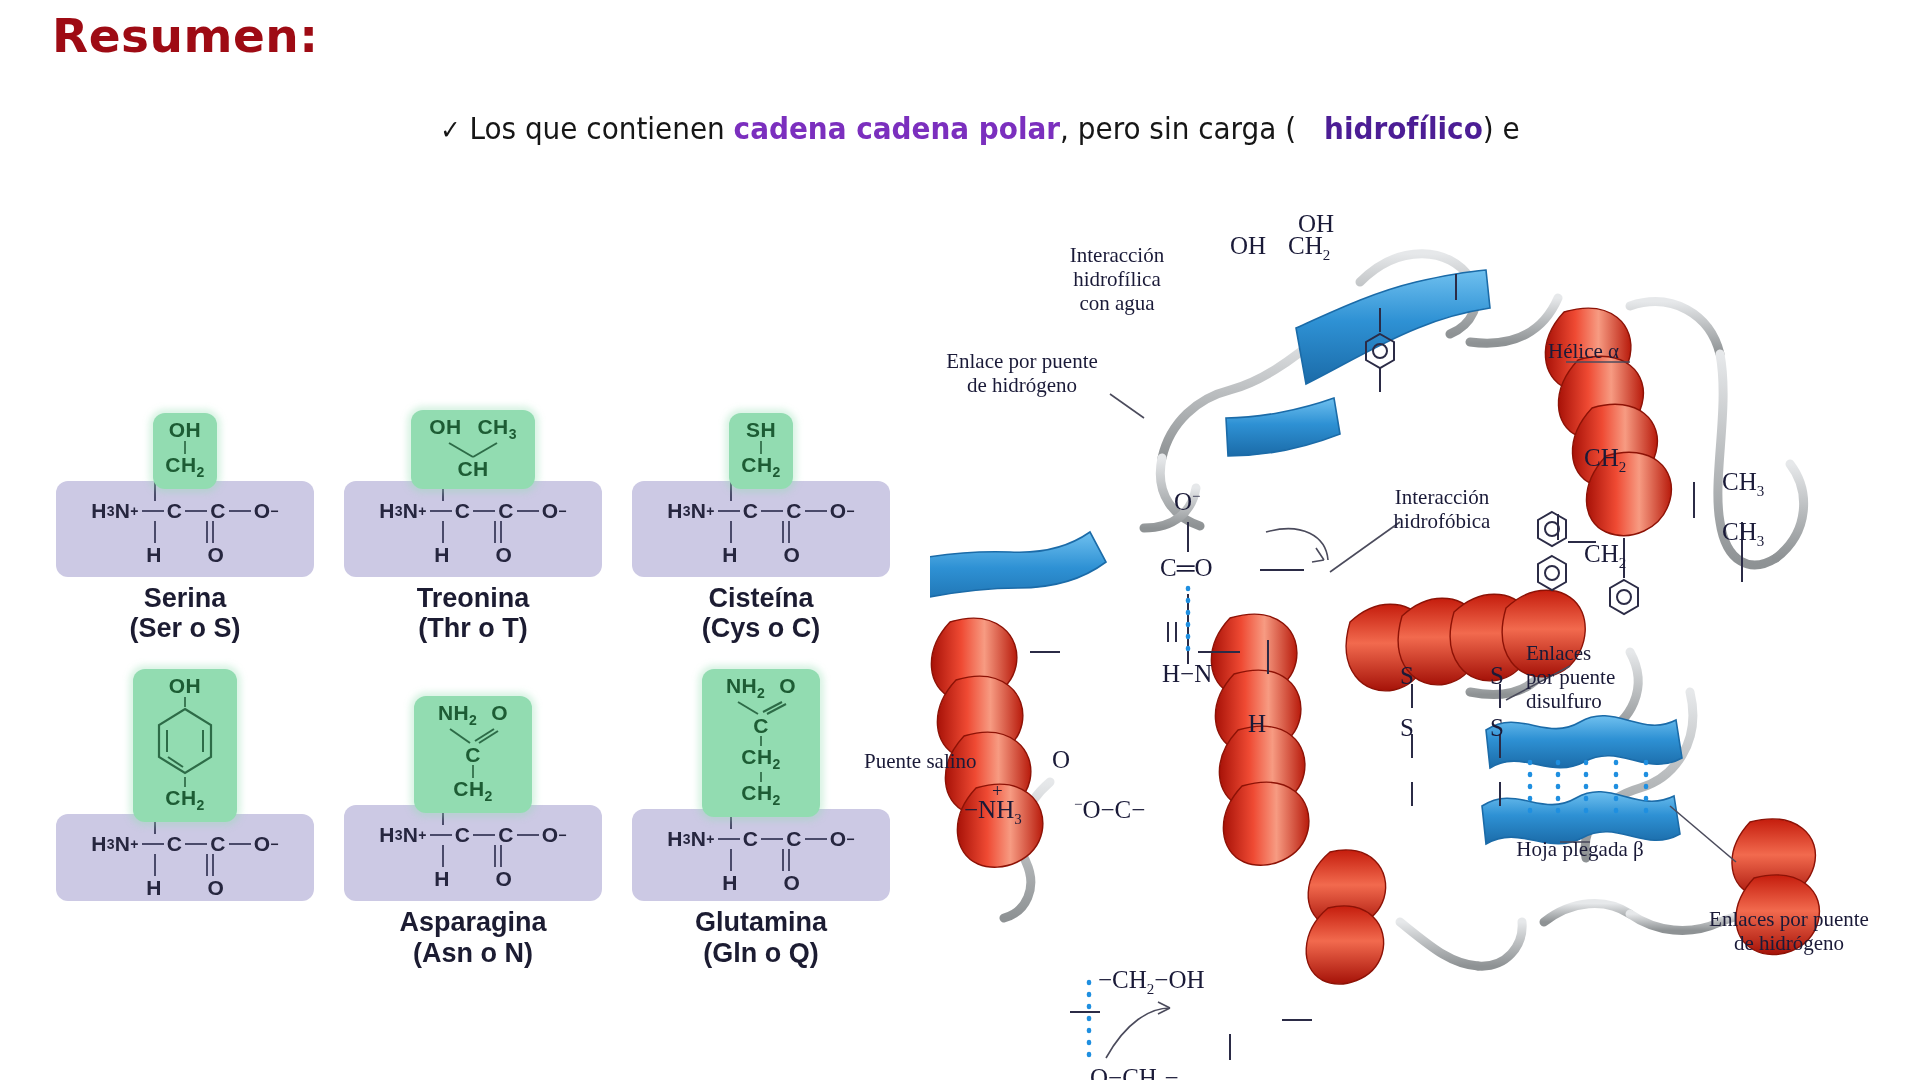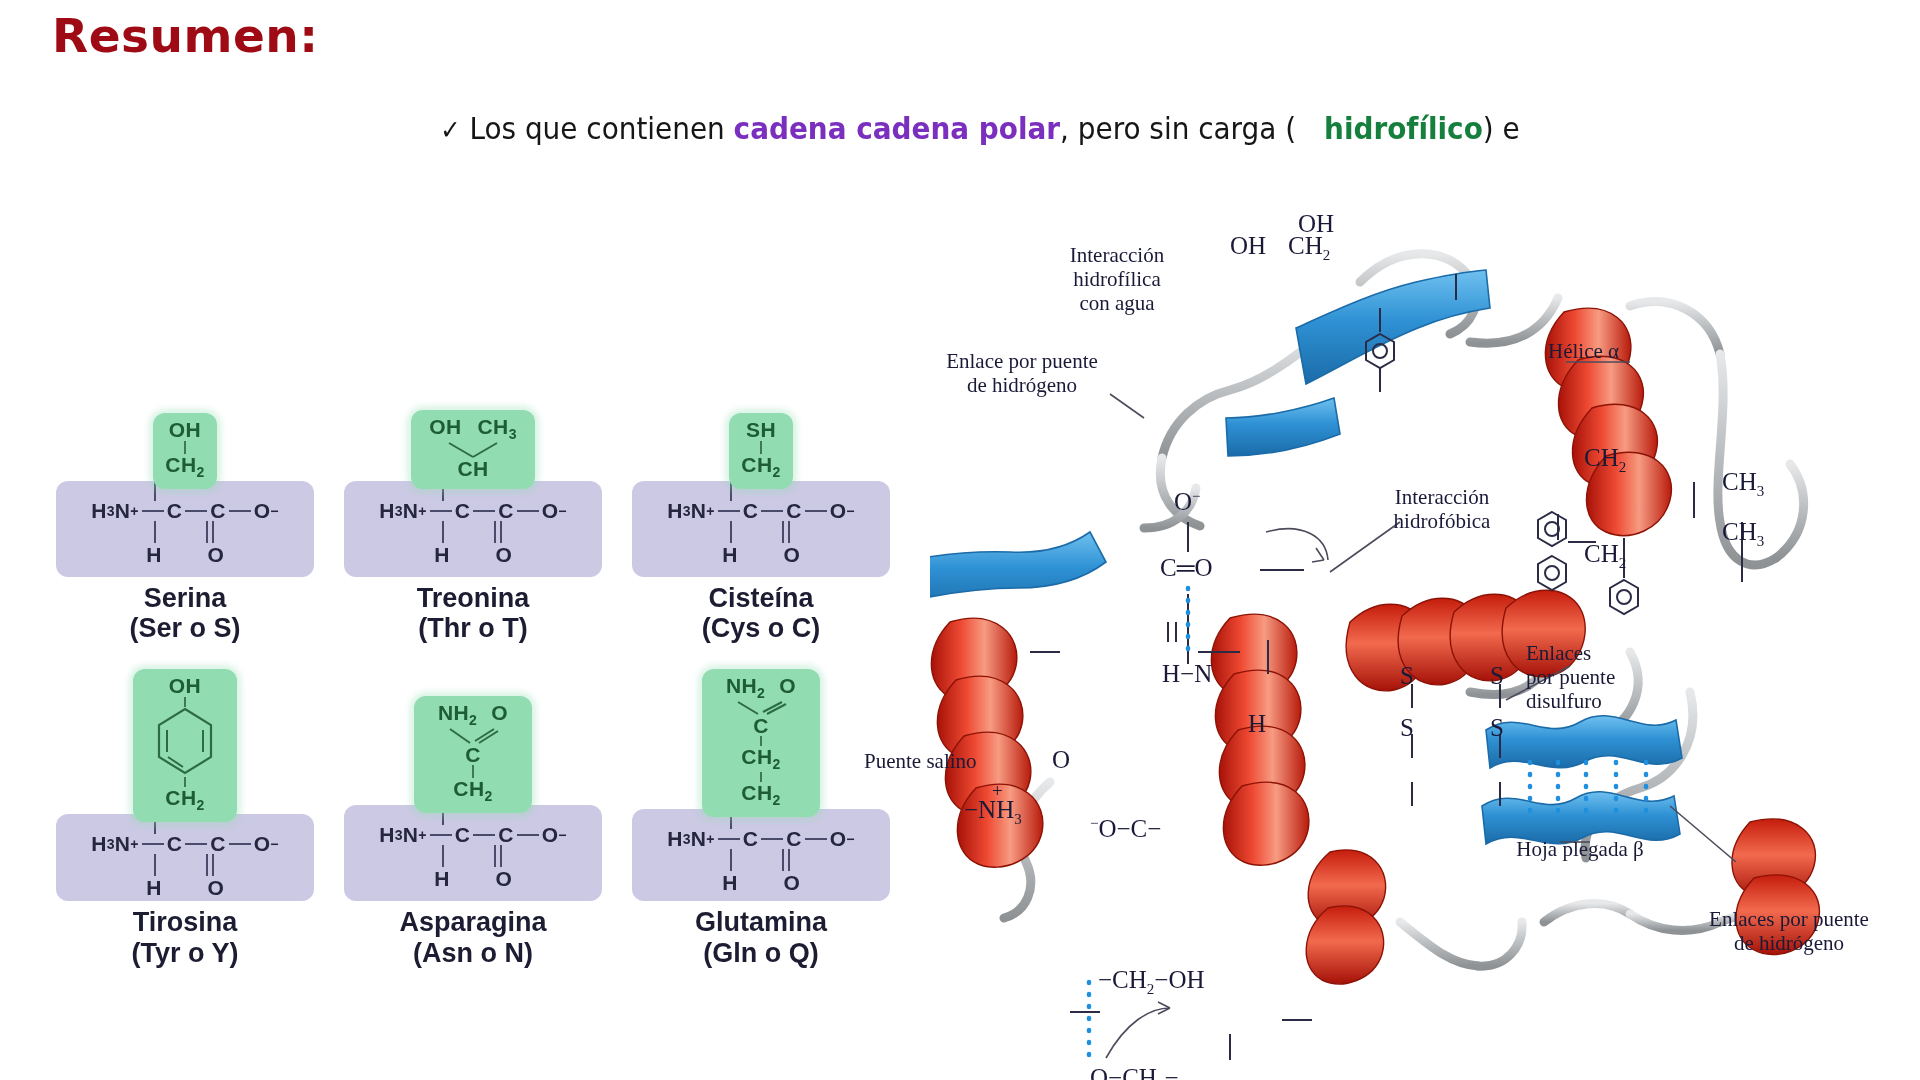--- a/index.html
+++ b/index.html
@@ -31,21 +31,21 @@
     font-family: "DejaVu Sans Condensed", "DejaVu Sans", sans-serif;
     font-size: 31px;
     color: #161616;
     line-height: 1.30;
     text-align: center;
   }
   .bullet-block .ln { display: block; white-space: nowrap; }
   .ln1 { text-indent: 0; }
   .check { font-size: 27px; }
   .purple { color: #7b2fbe; font-weight: bold; }
-  .darkred { color: #15803d; font-weight: bold; margin-left: 28px; }
+  .darkred { color: #4c1d95; font-weight: bold; margin-left: 28px; }
   .bold { font-weight: bold; }
 
   
   .aa-panel { position: absolute; left: 56px; top: 345px; width: 840px; }
   .aa-row { display: flex; gap: 30px; }
   .aa-row + .aa-row { margin-top: 26px; }
   .aa-cell { width: 258px; position: relative; }
 
   .aa-struct {
     position: relative;
@@ -274,24 +274,20 @@
               H<sub>3</sub>N<sup>+</sup><span class="dash"></span>C<span class="dash"></span>C<span class="dash"></span>O<sup>−</sup>
             </div>
             <div class="stem" style="left:calc(50% - 31px); top:40px; height:22px;"></div>
             <div class="stem" style="left:calc(50% + 21px); top:40px; height:22px;"></div>
             <div class="stem" style="left:calc(50% + 27px); top:40px; height:22px;"></div>
             <div class="bb-lower">
               <span>H</span>
               <span>O</span>
             </div>
           </div>
-        </div>
-        <div class="aa-name">
-          <div>Tirosina</div>
-          <div>(Tyr o Y)</div>
         </div>
       </div>
 
       <div class="aa-cell">
         <div class="aa-struct">
           <div class="sidechain" style="padding:6px 16px 10px;">
             <div style="display:flex; gap:14px; align-items:flex-start;">
               <span class="txt">NH<sub>2</sub></span>
               <span class="txt">O</span>
             </div>
@@ -552,21 +548,21 @@
 
     <div class="lbl serif-chem" style="left:244px; top:266px;">O<sup>−</sup></div>
     <div class="lbl serif-chem" style="left:230px; top:332px;">C═O</div>
     <div class="lbl serif-chem" style="left:232px; top:438px;">H−N</div>
     <div class="lbl serif-chem" style="left:318px; top:488px;">H</div>
 
     <div class="lbl" style="left:-66px; top:528px;">Puente salino</div>
     <div class="lbl serif-chem" style="left:122px; top:524px;">O</div>
     <div class="lbl serif-chem" style="left:62px; top:558px; font-size:19px;">+</div>
     <div class="lbl serif-chem" style="left:34px; top:574px;">−NH<sub>3</sub></div>
-    <div class="lbl serif-chem" style="left:160px; top:574px;margin-top:19px;"><sup>−</sup>O−C−</div>
+    <div class="lbl serif-chem" style="left:144px; top:574px;"><sup>−</sup>O−C−</div>
 
     <div class="lbl serif-chem" style="left:-28px; top:478px; font-size:22px;"></div>
 
     <div class="lbl" style="left:578px; top:118px;margin-left:40px;">
       <span>Hélice α</span>
     </div>
 
     <div class="lbl serif-chem" style="left:654px; top:222px;">CH<sub>2</sub></div>
     <div class="lbl serif-chem" style="left:792px; top:246px;">CH<sub>3</sub></div>
     <div class="lbl serif-chem" style="left:792px; top:296px;">CH<sub>3</sub></div>

